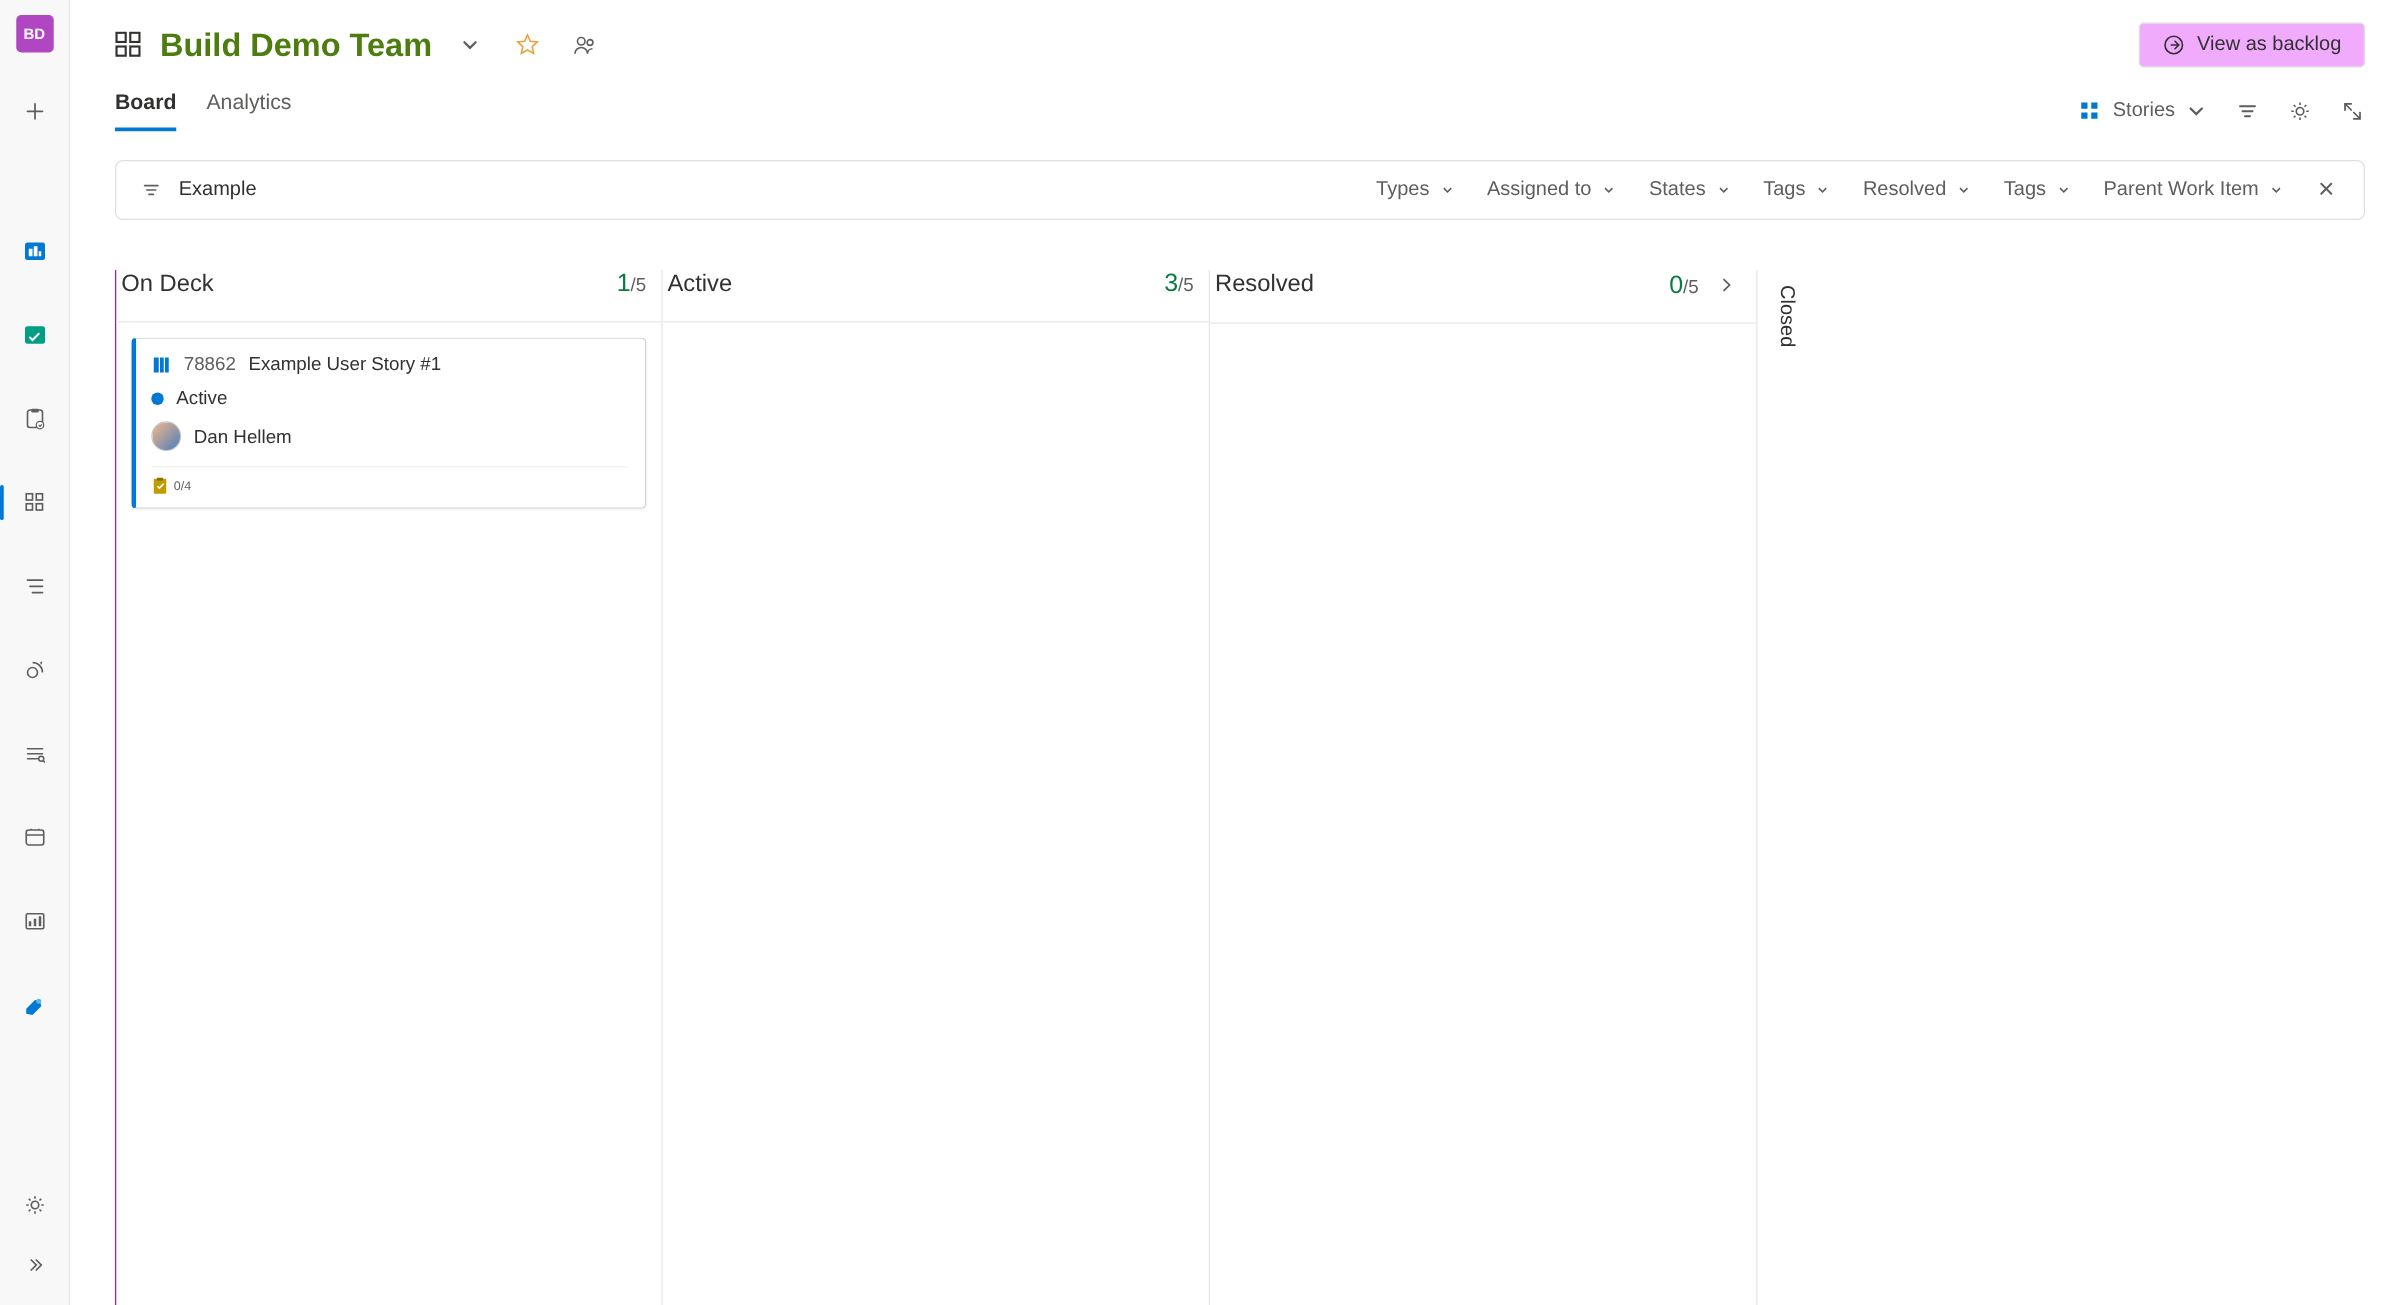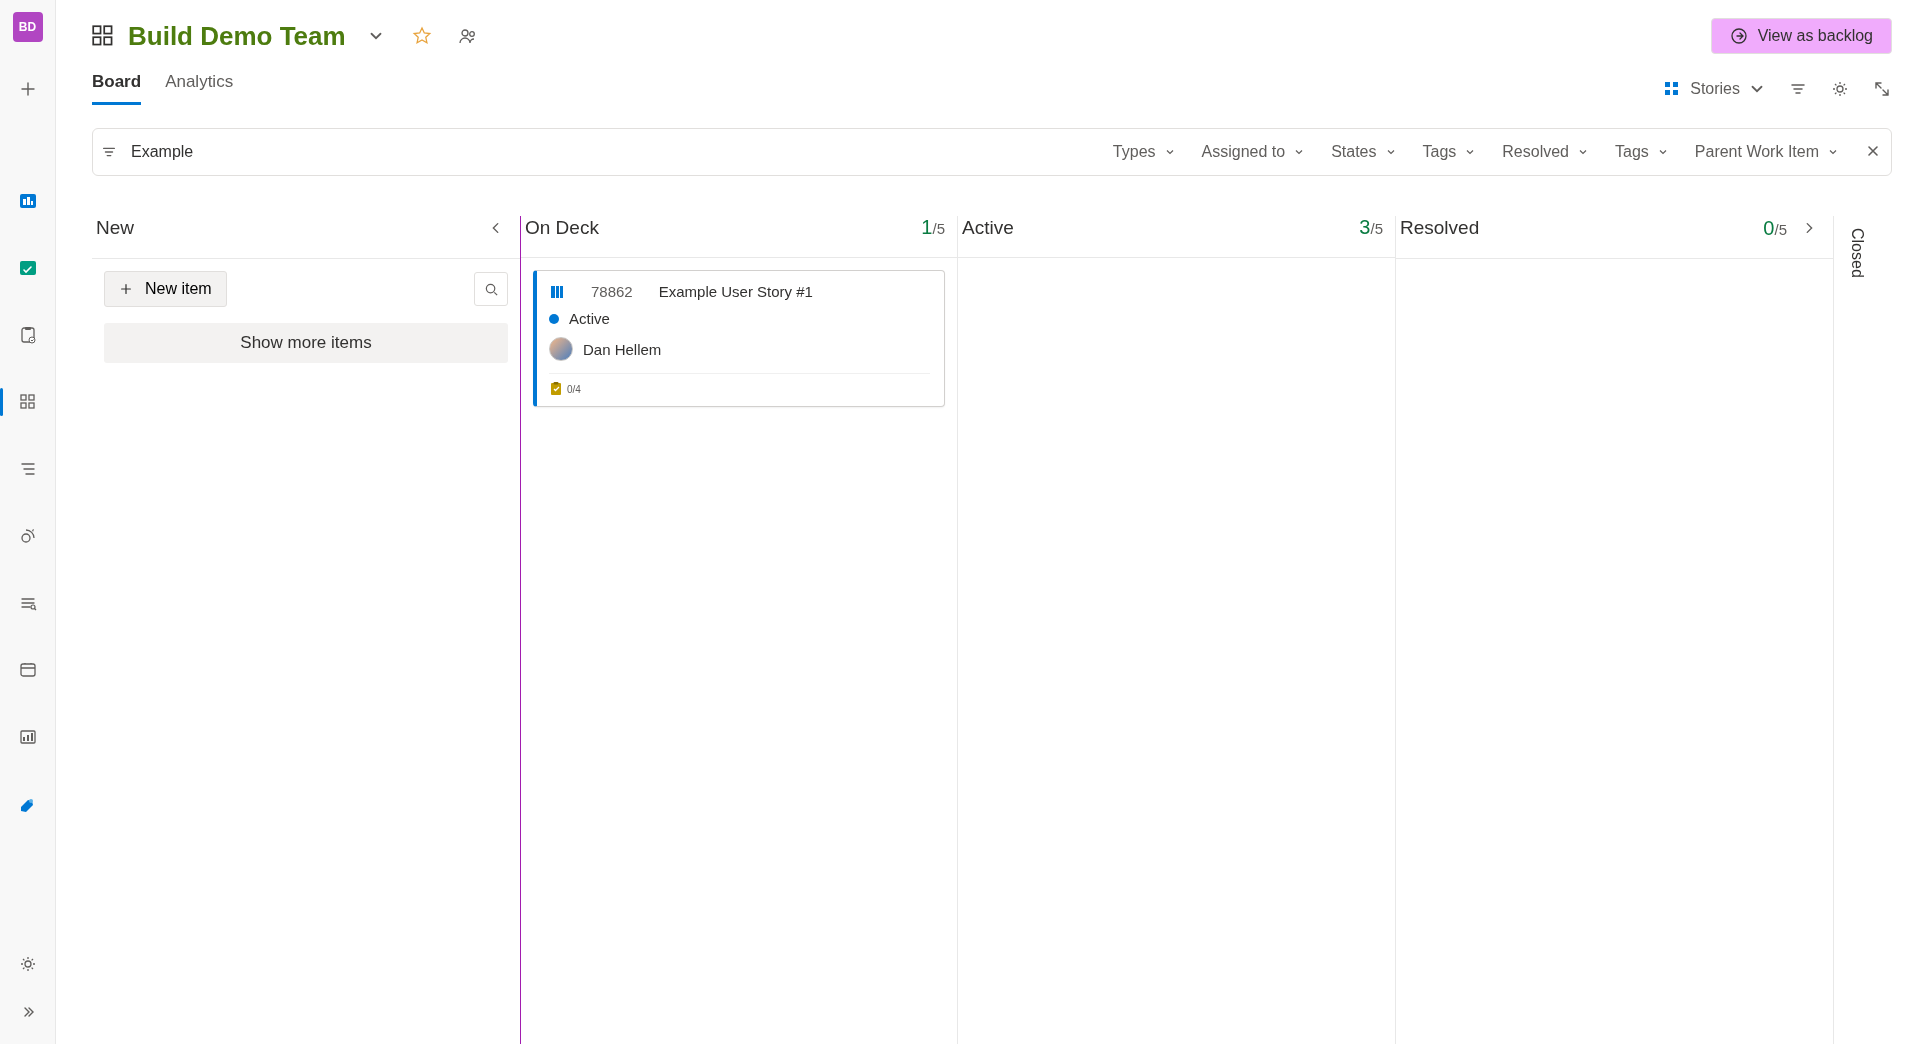--- a/index.html
+++ b/index.html
@@ -25,21 +25,21 @@
 
 .tabs { display: flex; gap: 24px; margin-top: 18px; border-bottom: 1px solid transparent; }
 .tab { font-size: 17px; color: #605e5c; padding-bottom: 10px; cursor: pointer; border-bottom: 3px solid transparent; }
 .tab.active { color: #323130; font-weight: 600; border-bottom-color: #0078d4; }
 
 .right-controls { margin-left: auto; display: flex; align-items: center; gap: 22px; color: #605e5c; }
 .rc-item { display: flex; align-items: center; gap: 8px; cursor: pointer; font-size: 16px; }
 .rc-icon { width:20px; height:20px; display:flex; align-items:center; justify-content:center; }
 
 
-.filter-bar { margin-top: 22px; border: 1px solid #e1dfdd; border-radius: 6px; padding: 14px 8px; display: flex; align-items: center; gap: 14px; box-shadow: 0 0 0 rgba(0,0,0,0); }
+.filter-bar { margin-top: 22px; border: 1px solid #e1dfdd; border-radius: 6px; padding: 14px 20px; display: flex; align-items: center; gap: 14px; box-shadow: 0 0 0 rgba(0,0,0,0); }
 .filter-label { font-size: 16px; color: #323130; }
 .filter-group { margin-left: auto; display: flex; align-items: center; gap: 26px; }
 .filter-item { display: flex; align-items: center; gap: 8px; color: #605e5c; font-size: 16px; cursor: pointer; }
 .close-x { width: 18px; height: 18px; cursor: pointer; color:#605e5c; }
 
 
 .board { margin-top: 40px; display: flex; flex: 1; overflow: hidden; border-top: 0; }
 .col { border-right: 1px solid #e8e8e8; display: flex; flex-direction: column; }
 .col.new { width: 428px; border-right:none; }
 .col.ondeck { width: 438px; border-left:1px solid #a21caf; }
@@ -51,21 +51,21 @@
 .wip .num { font-size: 20px; color: #0a7c42; font-weight:400; }
 .col.closed .col-header-vertical { writing-mode: vertical-rl; text-orientation: mixed; font-size: 16px; color: #323130; padding: 12px 8px; }
 
 .col-body { padding: 12px; display: flex; flex-direction: column; gap: 10px; flex:1; }
 .new-item { display: flex; align-items: center; gap: 12px; background: #f3f2f1; border:1px solid #e1dfdd; border-radius: 3px; padding: 8px 14px; font-size: 16px; cursor: pointer; width: fit-content; }
 .search-btn { width: 34px; height: 34px; border:1px solid #e1dfdd; background:#fff; border-radius:3px; display:flex; align-items:center; justify-content:center; cursor:pointer; color:#605e5c; margin-left:auto; }
 .new-row { display:flex; align-items:center; gap:8px; }
 .show-more { background: #f3f2f1; border-radius: 3px; padding: 10px; text-align: center; font-size: 17px; cursor: pointer; color: #323130; margin-top:6px; }
 
 .card { background: #fff; border: 1px solid #d2d0ce; border-left: 4px solid #0078d4; border-radius: 4px; padding: 12px 14px 10px 12px; display: flex; flex-direction: column; gap: 10px; box-shadow: 0 1px 2px rgba(0,0,0,0.06); }
-.card-row1 { display: flex; align-items: center; gap: 26px; font-size: 15px; color: #323130; }
+.card-row1 { display: flex; align-items: center; gap: 10px; font-size: 15px; color: #323130; }
 .story-ico { width: 16px; height: 16px; color:#0078d4; }
 .card-id { color: #605e5c; }
 .card-row2 { display: flex; align-items: center; gap: 10px; font-size: 15px; color: #323130; }
 .status-dot { width: 10px; height: 10px; border-radius: 50%; background: #0078d4; }
 .card-row3 { display: flex; align-items: center; gap: 10px; font-size: 15px; color: #323130; }
 .avatar { width: 24px; height: 24px; border-radius: 50%; background: linear-gradient(135deg,#f5b889,#4a7dbd); border:1px solid #c8c6c4; }
 .card-row4 { display: flex; align-items: center; gap: 4px; font-size: 10px; color: #605e5c; border-top:1px solid #f0f0f0; padding-top:8px; margin-top:2px; }
 .task-ico { width: 14px; height: 14px; color: #c19c00; }
 
 .arrow-btn { width:24px; height:24px; display:flex; align-items:center; justify-content:center; cursor:pointer; color:#605e5c; }
@@ -295,47 +295,20 @@
       <span class="close-x">
         <svg width="16" height="16" viewBox="0 0 16 16">
             <path d="M4 4l8 8M12 4l-8 8" stroke="#605e5c" stroke-width="1.6" stroke-linecap="round"></path>
           </svg>
       </span>
     </div>
   </div>
 
   <div class="board">
 
-    <div class="col new">
-      <div class="col-header">
-        <span>New</span>
-        <span class="arrow-btn">
-          <svg width="14" height="14" viewBox="0 0 16 16">
-              <path d="M10 3L5 8l5 5" stroke="#605e5c" stroke-width="1.6" fill="none" stroke-linecap="round"></path>
-            </svg>
-        </span>
-      </div>
-      <div class="col-body">
-        <div class="new-row">
-          <div class="new-item">
-            <svg width="14" height="14" viewBox="0 0 16 16">
-                <path d="M8 3v10M3 8h10" stroke="#323130" stroke-width="1.4" stroke-linecap="round"></path>
-              </svg>
-            <span>New item</span>
-          </div>
-          <div class="search-btn">
-            <svg width="15" height="15" viewBox="0 0 16 16">
-                <circle cx="7" cy="7" r="4.5" fill="none" stroke="#605e5c" stroke-width="1.3"></circle>
-                <path d="M11 11l3 3" stroke="#605e5c" stroke-width="1.3"></path>
-              </svg>
-          </div>
-        </div>
-        <div class="show-more">Show more items</div>
-      </div>
-    </div>
 
     <div class="col ondeck">
       <div class="col-header">
         <span>On Deck</span>
         <span class="wip">
           <span class="num">1</span><span>/5</span>
         </span>
       </div>
       <div class="col-body">
         <div class="card">

